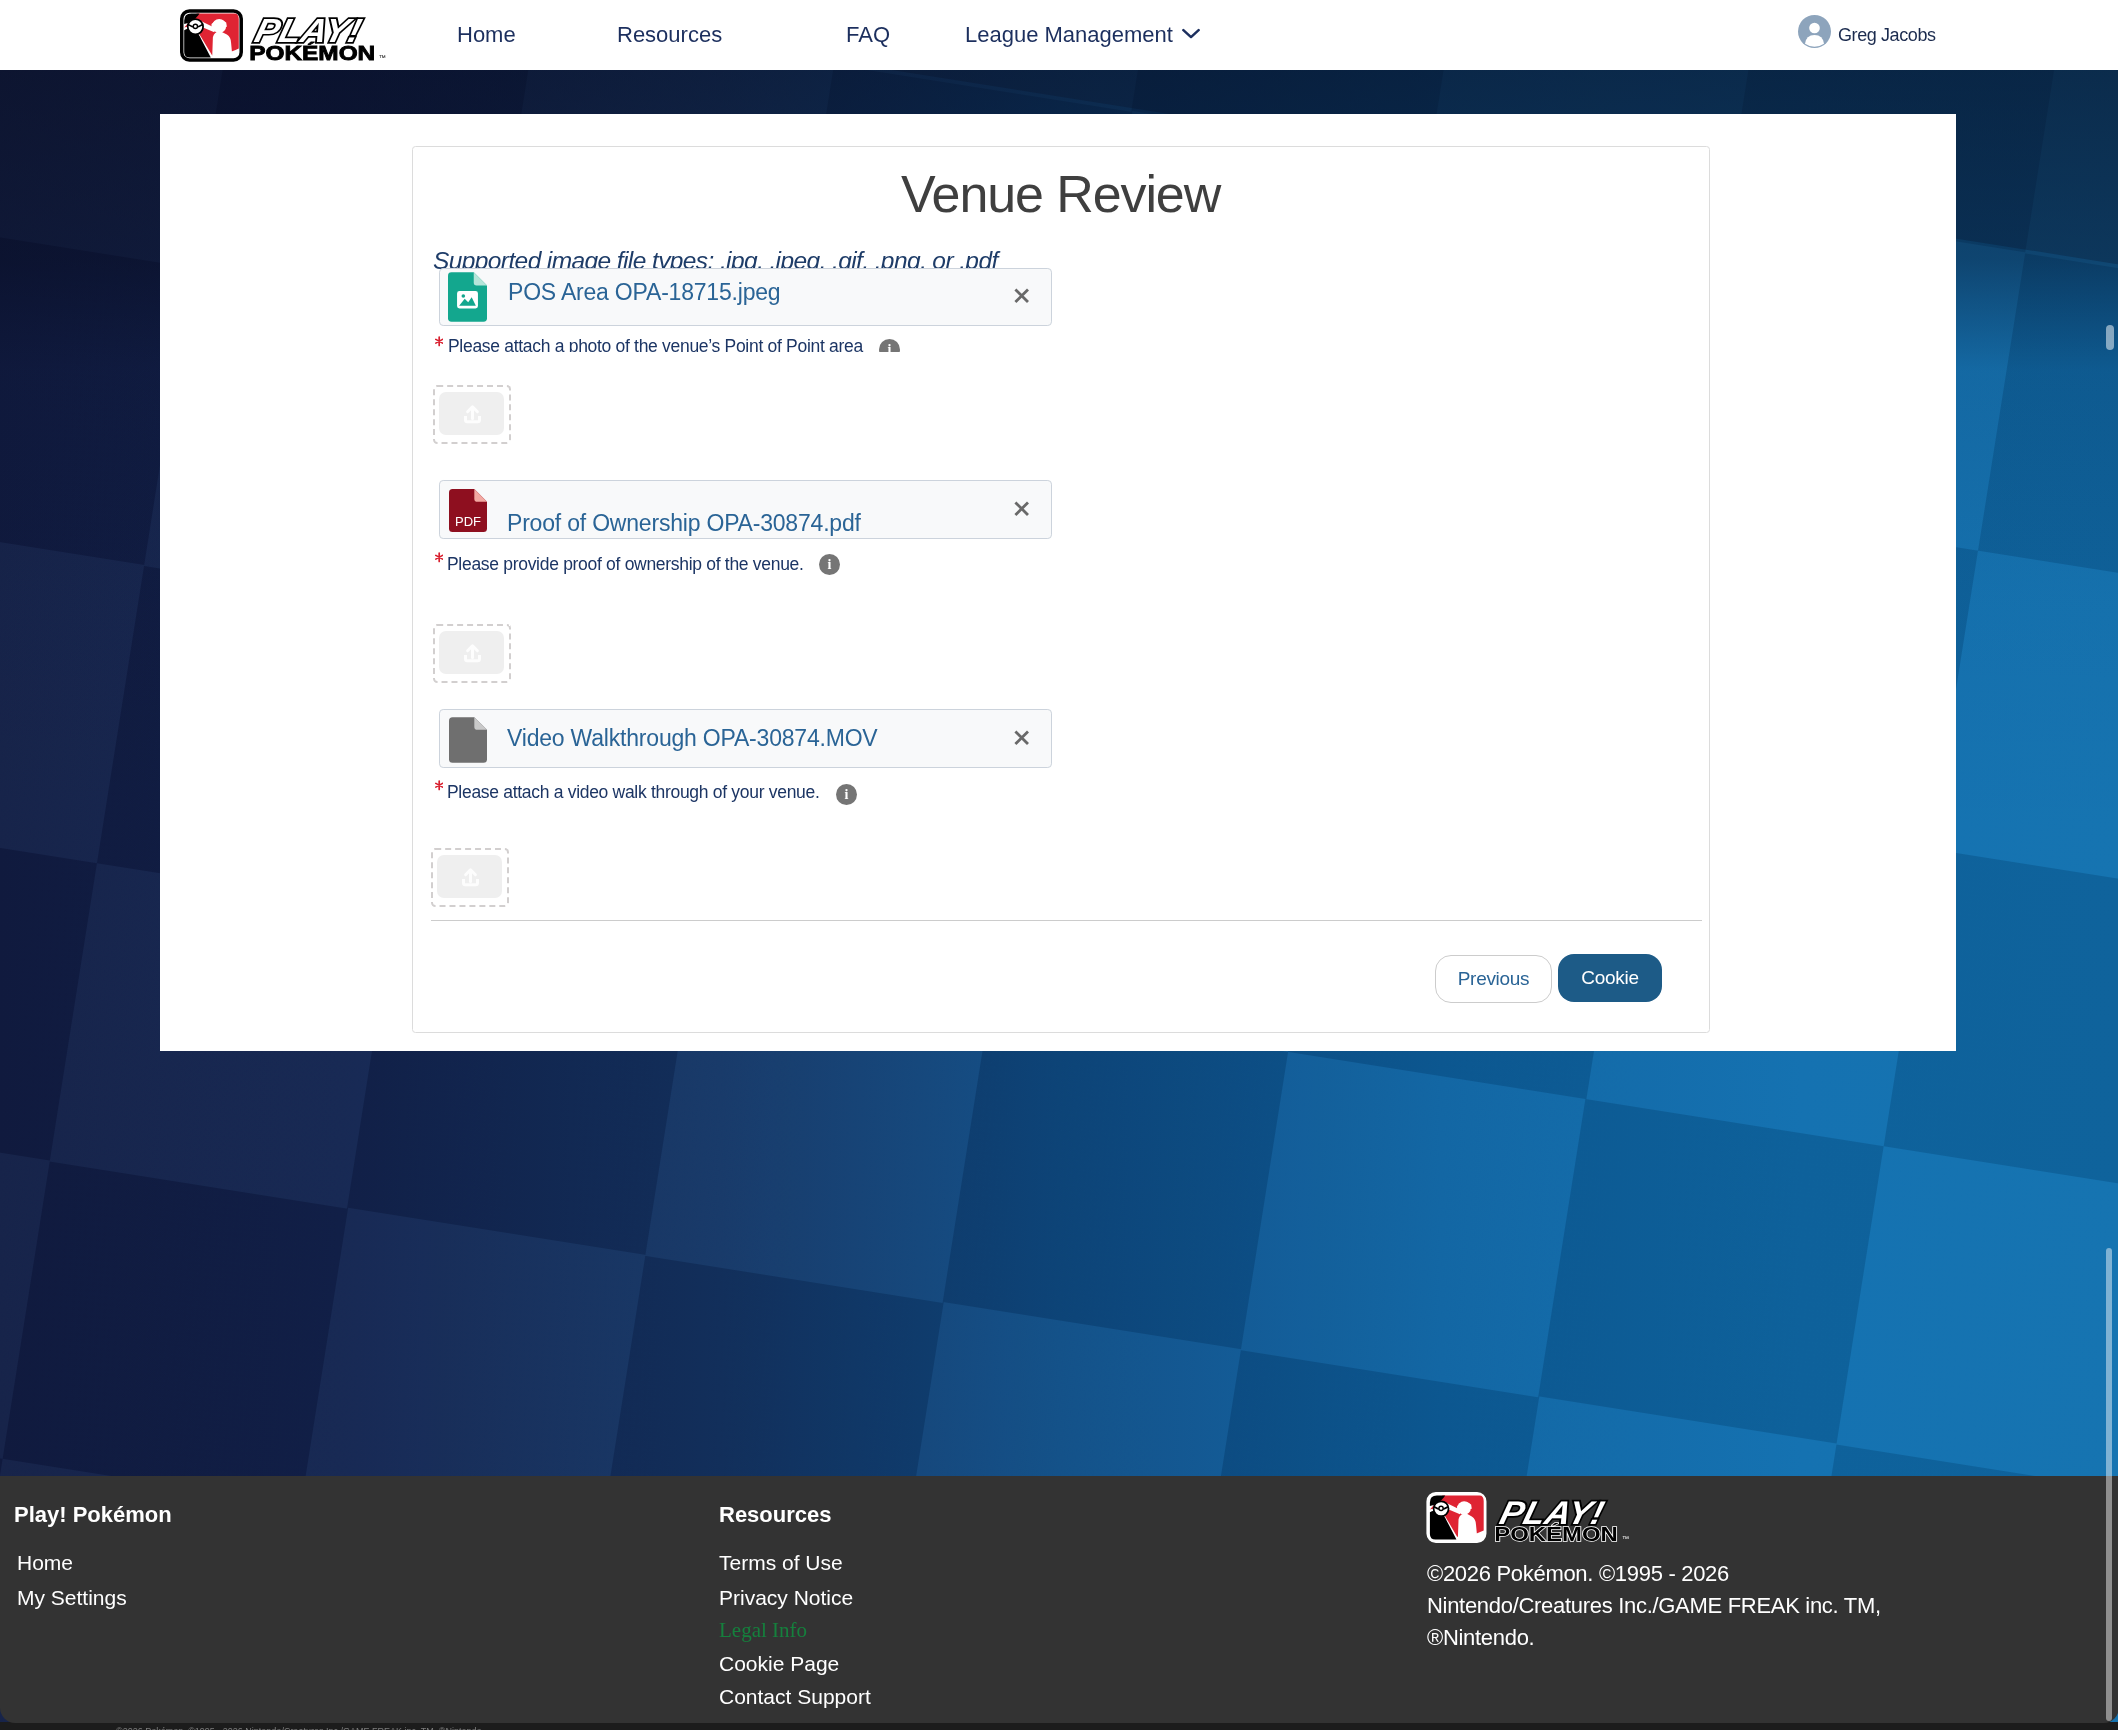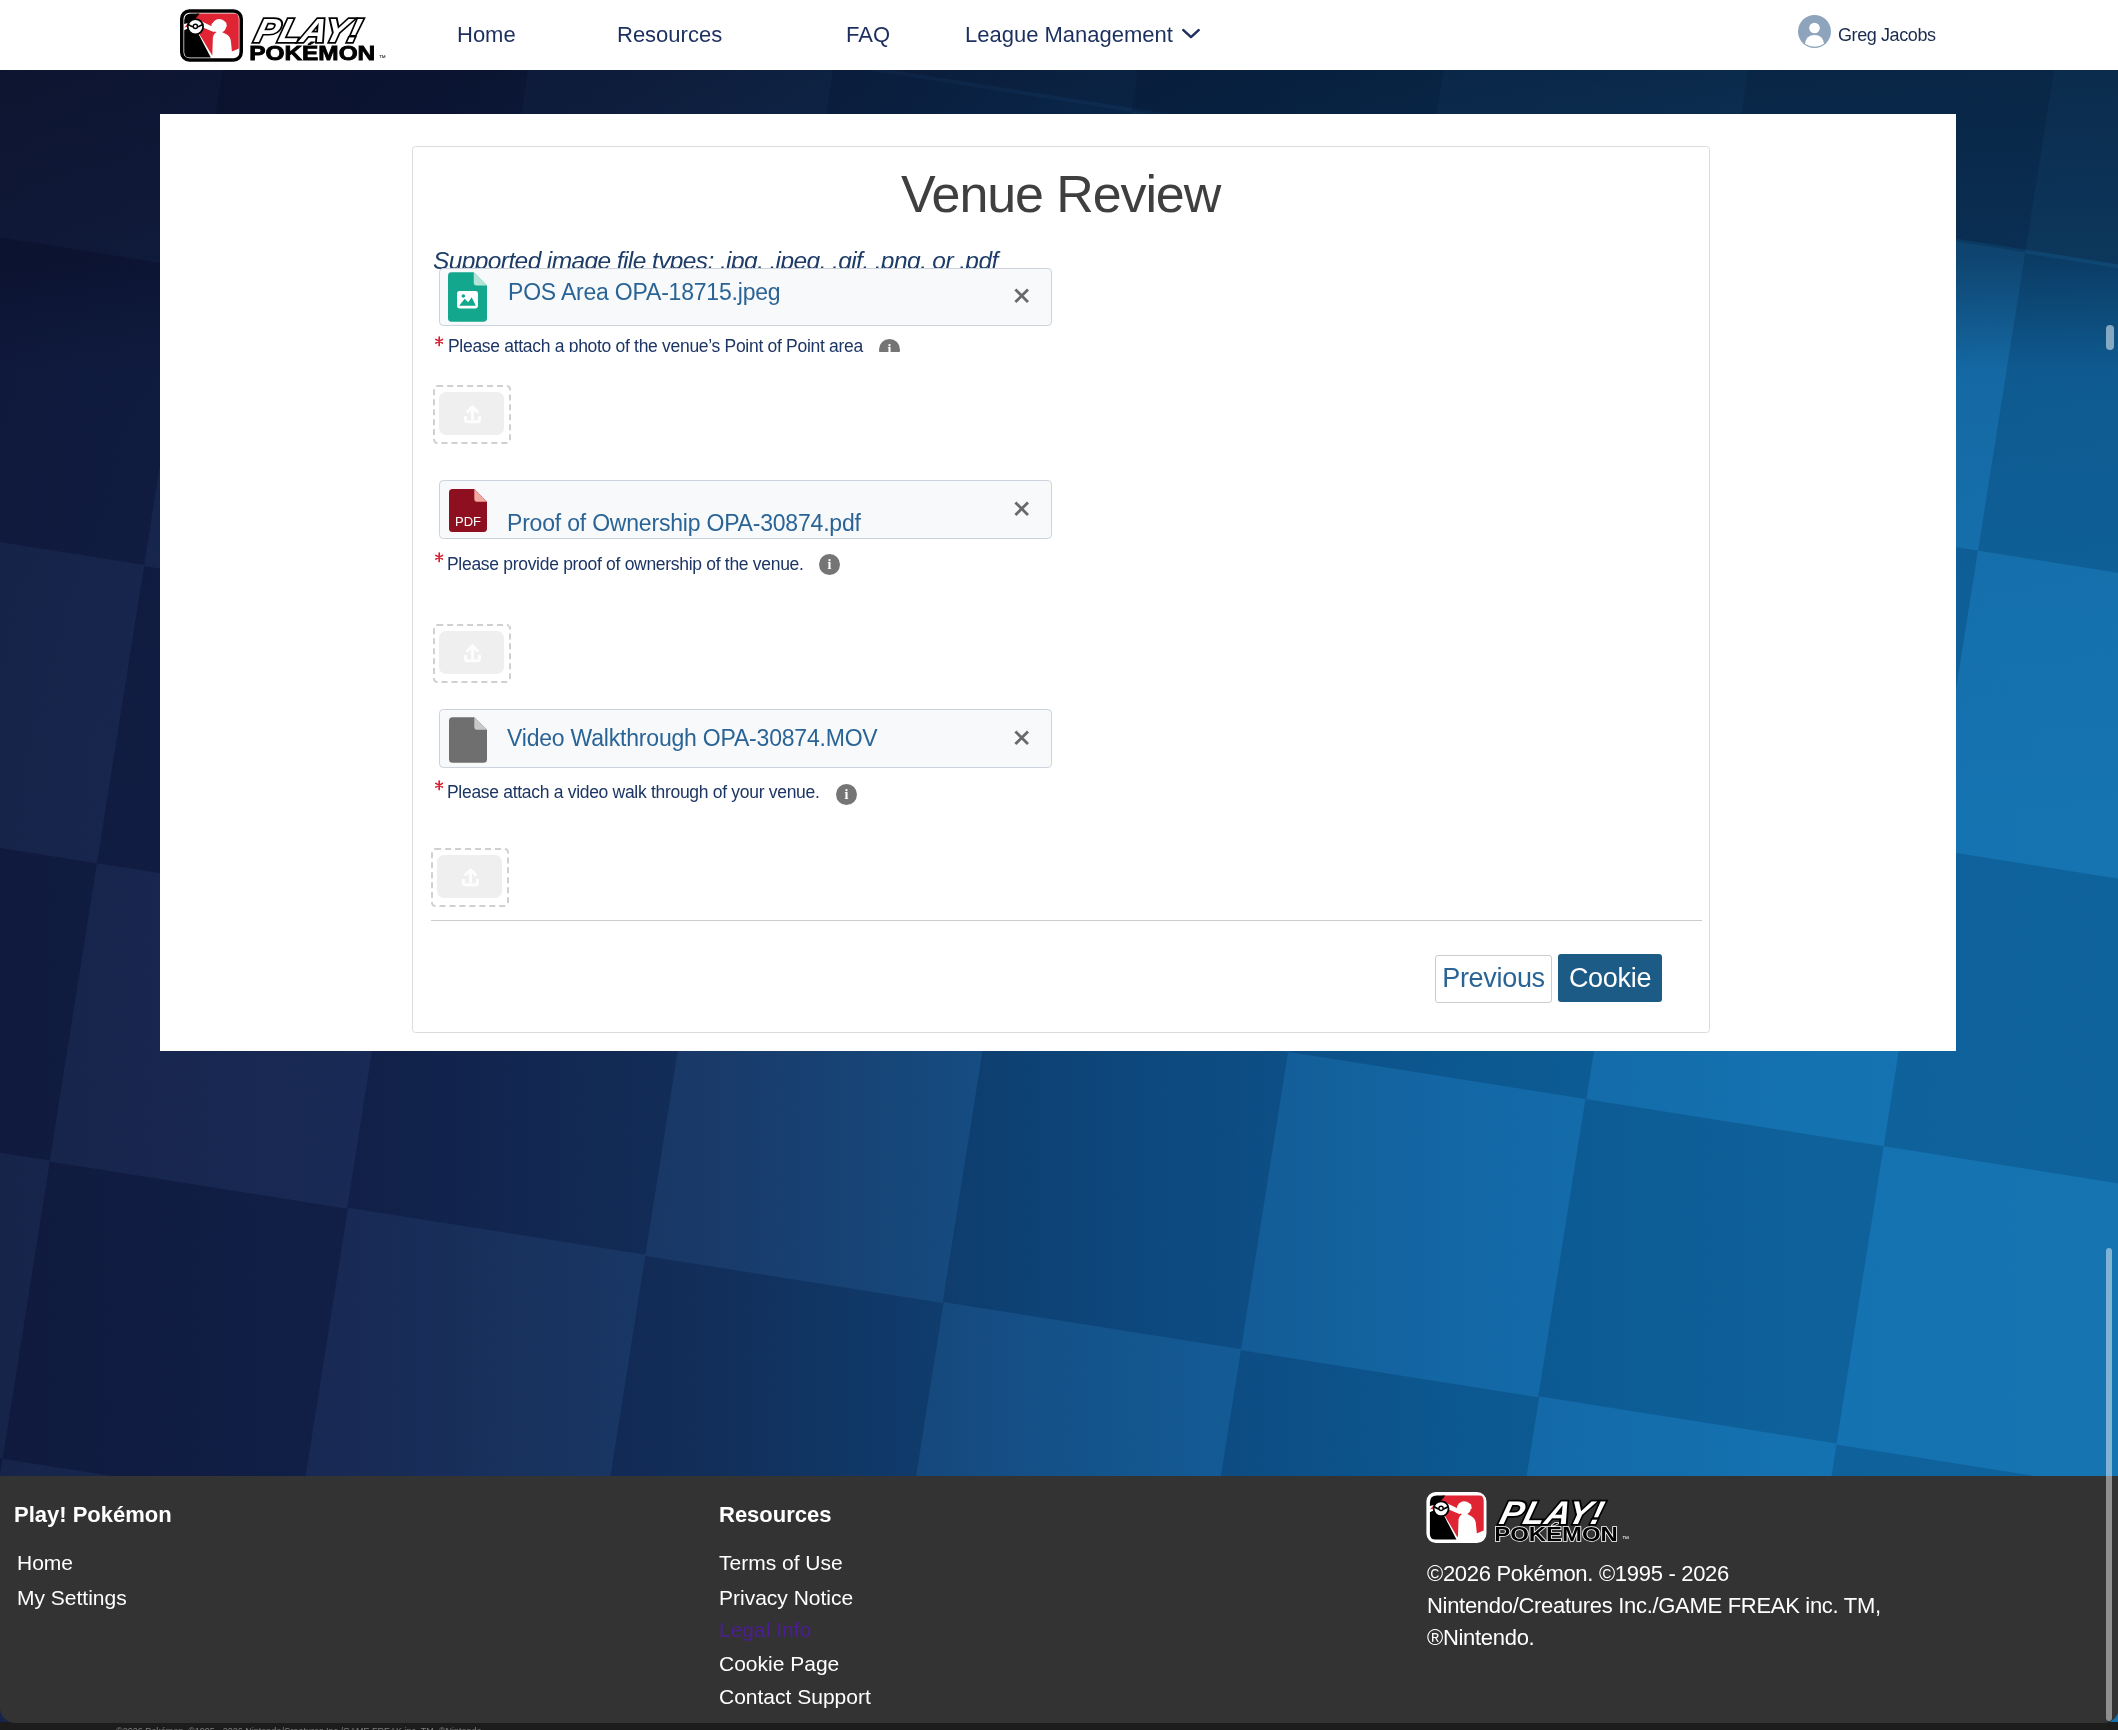--- a/index.html
+++ b/index.html
@@ -25,21 +25,21 @@
     font-size:52px;color:#3f3f3f;line-height:1;letter-spacing:-1.1px;}
   #suptext{position:absolute;left:433px;top:249px;font-style:italic;font-size:24.5px;letter-spacing:-0.6px;color:#1e3c68;line-height:1;}
   .filebox{position:absolute;left:439px;width:611px;background:#f8f9fa;border:0.7px solid #ccd3dc;border-radius:4.2px;}
   .fname{position:absolute;font-size:23px;letter-spacing:-0.2px;color:#2a6496;line-height:1;}
   .xbtn{position:absolute;width:15.4px;height:15.4px;}
   .upload{position:absolute;width:74px;height:55px;border:2.1px dashed #d2cfcf;border-radius:4.2px;}
   .upload .btn{position:absolute;left:3.5px;top:4.9px;width:65px;height:43px;background:#efefef;border-radius:7px;}
   .infoi{position:absolute;width:21px;height:21px;border-radius:50%;background:#757575;color:#fff;
     text-align:center;font-size:14px;font-weight:bold;line-height:21px;font-family:"Liberation Serif",serif;}
   #divider{position:absolute;left:431px;top:920px;width:1271px;height:0.7px;background:#ccc;}
-  .pbtn{position:absolute;border-radius:3px;font-size:27px;letter-spacing:-0.3px;text-align:center;}
+  .pbtn{position:absolute;border-radius:16px;font-size:19px;letter-spacing:-0.3px;text-align:center;}
   
   #footer{position:absolute;left:0;top:1476px;width:2119px;height:247px;background:#333;
     border-bottom-left-radius:15.4px;border-bottom-right-radius:15.4px;color:#fff;}
   #footstrip{position:absolute;left:0;top:1722px;width:2119px;height:8.4px;background:#1c1c1c;}
   .fhead{font-weight:bold;font-size:22px;}
   .flink{font-size:21px;}
   
   .thumb{position:absolute;background:rgba(255,255,255,0.50);border-radius:4.2px;}
 </style>
 </head>
@@ -176,21 +176,21 @@
 
 <div id="footstrip"></div>
 <div class="abs" style="left:116px;top:1726px;width:421px;height:4.2px;overflow:hidden;color:#7e7e7e;font-size:9px;">©2026 Pokémon. ©1995 - 2026 Nintendo/Creatures Inc./GAME FREAK inc. TM, ®Nintendo.</div>
 <div id="footer"></div>
 <div class="abs fhead" style="left:14px;top:1502px;color:#fff;">Play! Pokémon</div>
 <div class="abs flink" style="left:17px;top:1551px;color:#fff;">Home</div>
 <div class="abs flink" style="left:17px;top:1586px;color:#fff;">My Settings</div>
 <div class="abs fhead" style="left:719px;top:1502px;color:#fff;">Resources</div>
 <div class="abs flink" style="left:719px;top:1551px;color:#fff;">Terms of Use</div>
 <div class="abs flink" style="left:719px;top:1586px;color:#fff;">Privacy Notice</div>
-<div class="abs flink" style="left:719px;top:1618px;color:#4c1d95;">Legal Info</div>
+<div class="abs flink" style="left:719px;top:1618px;color:#15803d;font-family:Liberation Serif, serif;">Legal Info</div>
 <div class="abs flink" style="left:719px;top:1652px;color:#fff;">Cookie Page</div>
 <div class="abs flink" style="left:719px;top:1685px;color:#fff;">Contact Support</div>
 <div class="abs" style="left:1427px;top:1558px;font-size:22px;letter-spacing:-0.3px;line-height:32px;color:#fff;">©2026 Pokémon. ©1995 - 2026<br>Nintendo/Creatures Inc./GAME FREAK inc. TM,<br>®Nintendo.</div>
 
 <svg class="abs" style="left:1426px;top:1492px;" width="209" height="51" viewBox="0 0 298 73">
   <rect x="2.5" y="2.5" width="81" height="68" rx="11" fill="#fff" stroke="#fff" stroke-width="5"></rect>
   <path d="M23 5 H76 Q82 5 82 13 V55 C70 61 56 64 44 64 L27 35 Q17 21 5 25 Z" fill="#df2433"></path>
   <path d="M5 29 C15 23 23 29 29 41 L43 68 H13 Q5 68 5 60 Z" fill="#000"></path>
   <path d="M5 15 Q5 5 15 5 H27 C21 14 12 19 5 20 Z" fill="#000"></path>
   <path d="M45 68 L46 39 Q48 30 58 31 L65 35 Q71 39 71 47 L73 68 Z" fill="#fff"></path>

